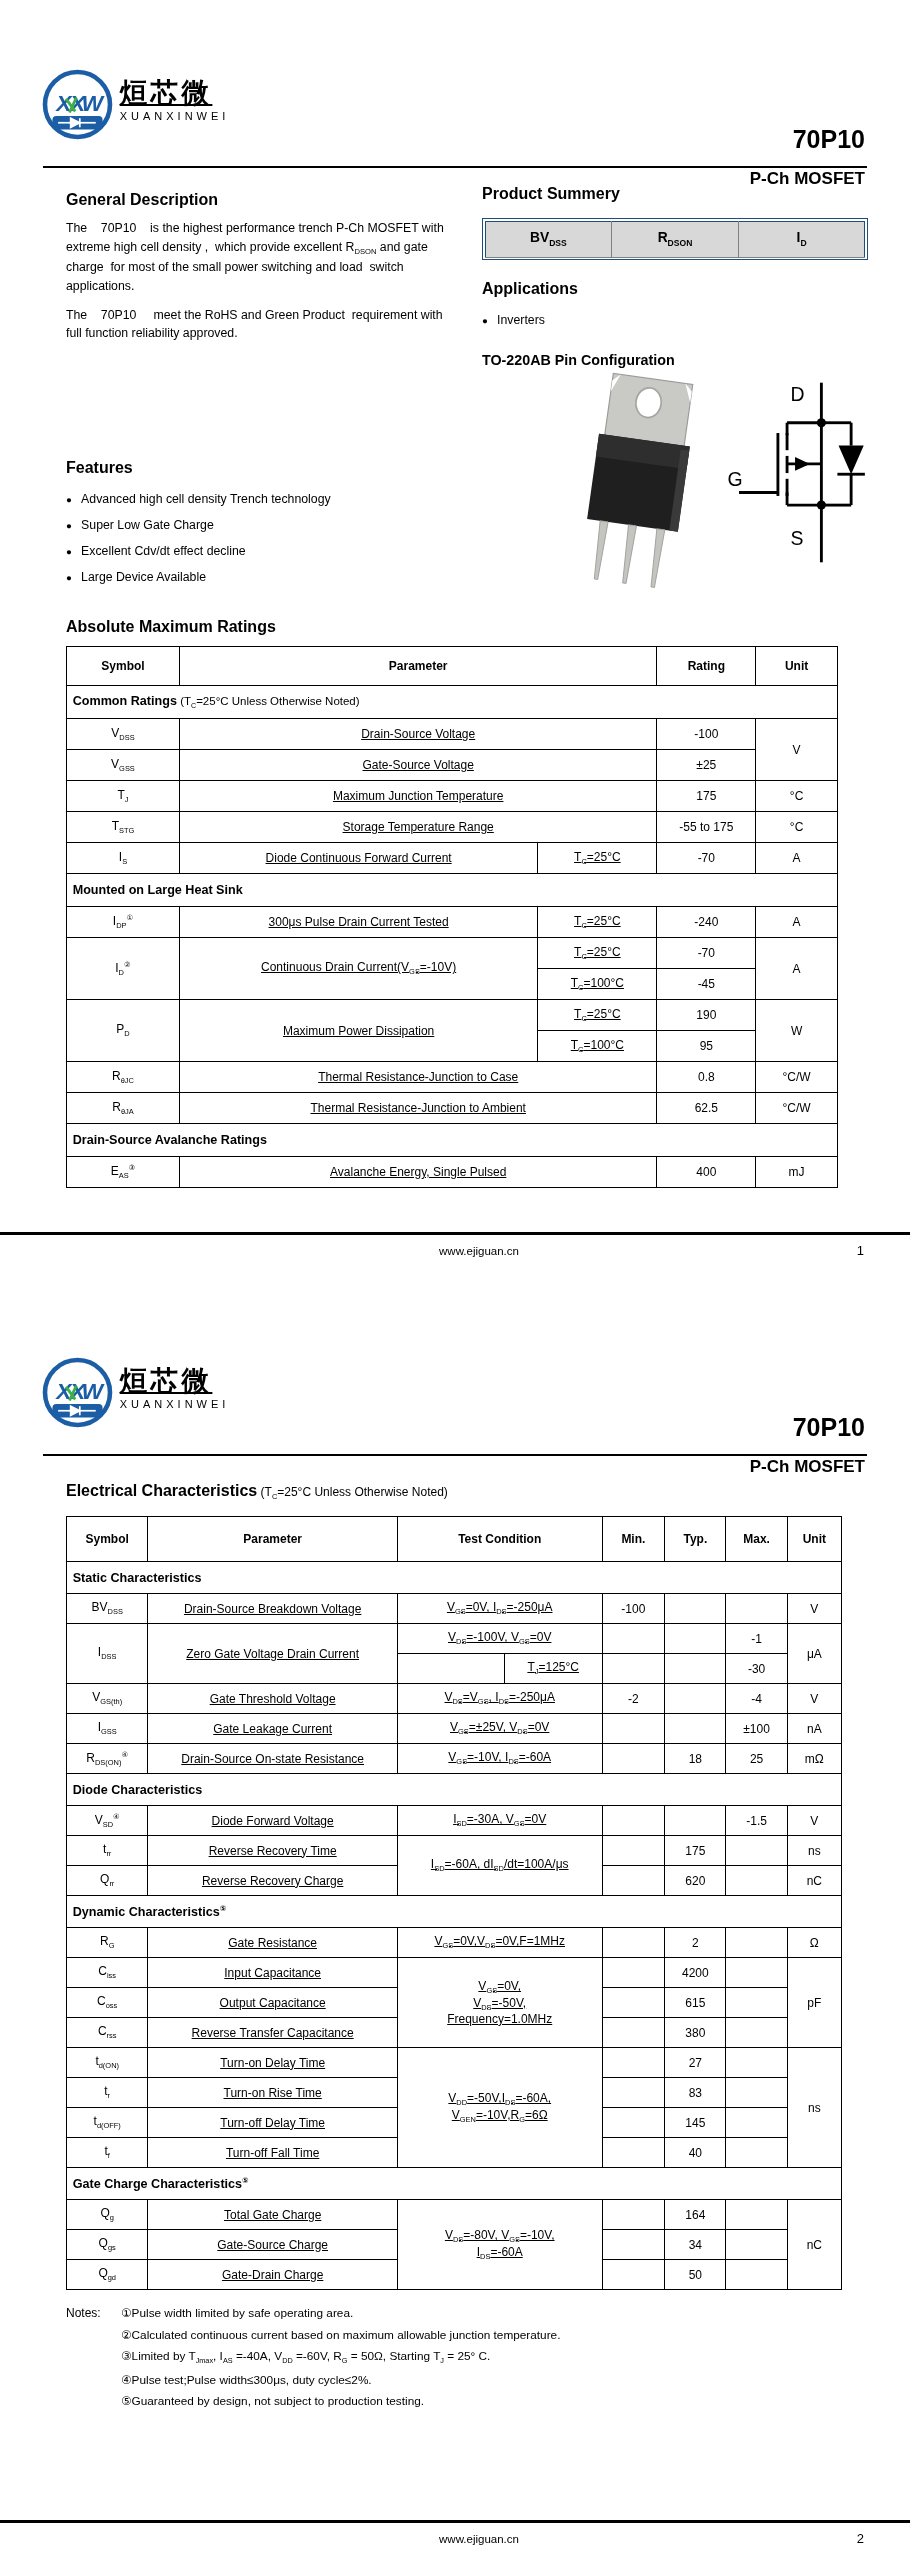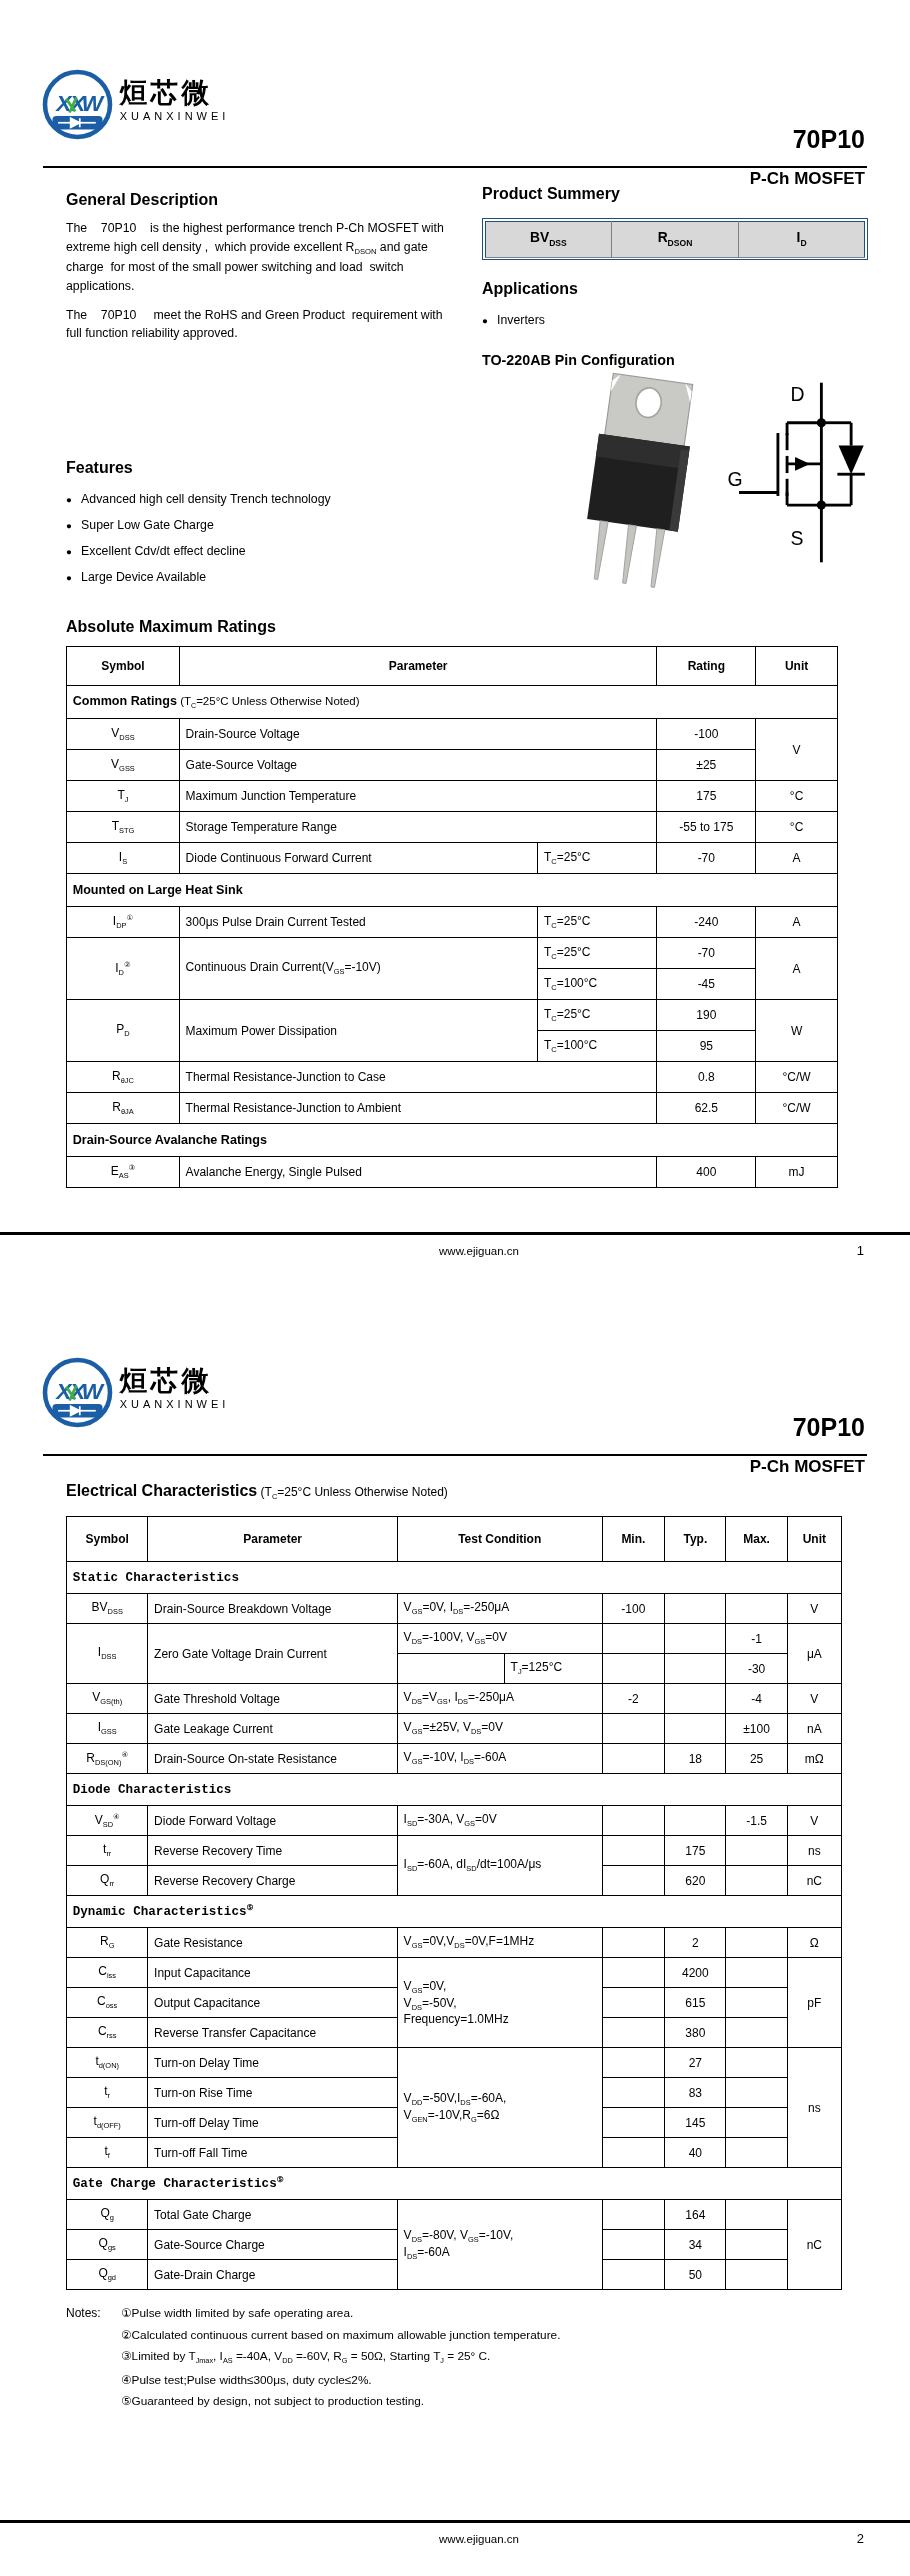--- a/index.html
+++ b/index.html
@@ -3,21 +3,21 @@
 <meta charset="utf-8">
 <style>
   html,body{margin:0;padding:0;background:#ffffff;}
   body{width:910px;font-family:"Liberation Sans","DejaVu Sans",sans-serif;color:#000;}
   .page{position:relative;width:910px;height:1288px;background:#fff;overflow:hidden;}
   sub{font-size:0.62em;}
   sup{font-size:0.62em;}
   
   .brand{position:absolute;left:41px;top:68px;display:flex;align-items:flex-start;}
   .brand-txt{margin-left:5.7px;margin-top:10.3px;}
-  .brand-cn{font-size:27.5px;font-weight:bold;letter-spacing:3.4px;line-height:1.1;}
+  .brand-cn{font-size:27.5px;font-weight:bold;letter-spacing:3.4px;line-height:1.1;text-decoration:underline;}
   .brand-en{font-size:11px;letter-spacing:4px;margin-top:1.1px;}
   .partnum{position:absolute;right:45px;top:125px;font-size:25px;font-weight:bold;}
   .rule{position:absolute;left:43px;width:824px;top:166px;height:2.3px;background:#000;}
   .subtitle{position:absolute;right:45px;top:169px;font-size:17px;font-weight:bold;}
   
   .h1{font-size:16px;font-weight:bold;}
   .h2{font-size:14.3px;font-weight:bold;}
   
   .col-left{position:absolute;left:66px;top:191px;width:387px;}
   .col-left p{font-size:12.3px;line-height:1.52;margin:10.3px 0 0 0;white-space:pre-wrap;}
@@ -34,34 +34,34 @@
   .ps th:first-child,.ps td:first-child{border-left:none;}
   .apps{margin-top:19.5px;}
   .apps .blist li{margin-bottom:0;}
   .pincfg{margin-top:25px;}
   .pindraw{position:relative;height:224px;margin-top:4.6px;}
   
   .t{border-collapse:collapse;table-layout:fixed;border:1.7px solid #000;}
   .t th,.t td{border:1.1px solid #000;padding:1.1px 5.7px;font-size:12px;white-space:pre-line;overflow:hidden;}
   .t th{font-weight:bold;text-align:center;}
   .c{text-align:center;padding:1.1px 2.3px;}
-  .l{text-align:left;}
+  .l{text-align:center;text-decoration:underline;}
   .sec-row td{font-weight:bold;font-size:12.6px;text-align:left;border-top:1.7px solid #000;border-bottom:1.7px solid #000;}
   .sec-row .reg{font-weight:normal;font-size:11.5px;}
   .abs-title{position:absolute;left:66px;top:618px;}
   .abs-pos{position:absolute;left:66px;top:646px;width:772px;}
   .abs-pos tr{height:31px;}
   .abs-pos tr.hd{height:39px;}
   .abs-pos tr.sec-row{height:33px;}
   .elec-title{position:absolute;left:66px;top:194px;}
   .elec-title .cond{font-weight:normal;font-size:12px;}
   .elec-pos{position:absolute;left:66px;top:228px;width:776px;}
   .elec-pos tr{height:30px;}
   .elec-pos tr.hd{height:45px;}
-  .elec-pos tr.sec-row{height:32px;font-family:Liberation Mono, monospace;}
+  .elec-pos tr.sec-row{height:32px;}
   
   .notes{position:absolute;left:66px;top:1018px;width:746px;font-size:11.8px;}
   .notes .lbl{position:absolute;left:0;top:0;font-size:12px;text-align:right;}
   .notes .nitems{margin-left:55px;}
   .notes .nitems div{margin-bottom:7.5px;}
   
   .f-line{position:absolute;left:0;top:1232px;width:910px;height:3.4px;background:#000;}
   .f-url{position:absolute;left:0;top:1245px;width:910px;text-align:center;font-size:11.5px;padding-left:24px;}
   .f-page{position:absolute;right:46px;top:1243px;font-size:13px;}
 </style>

